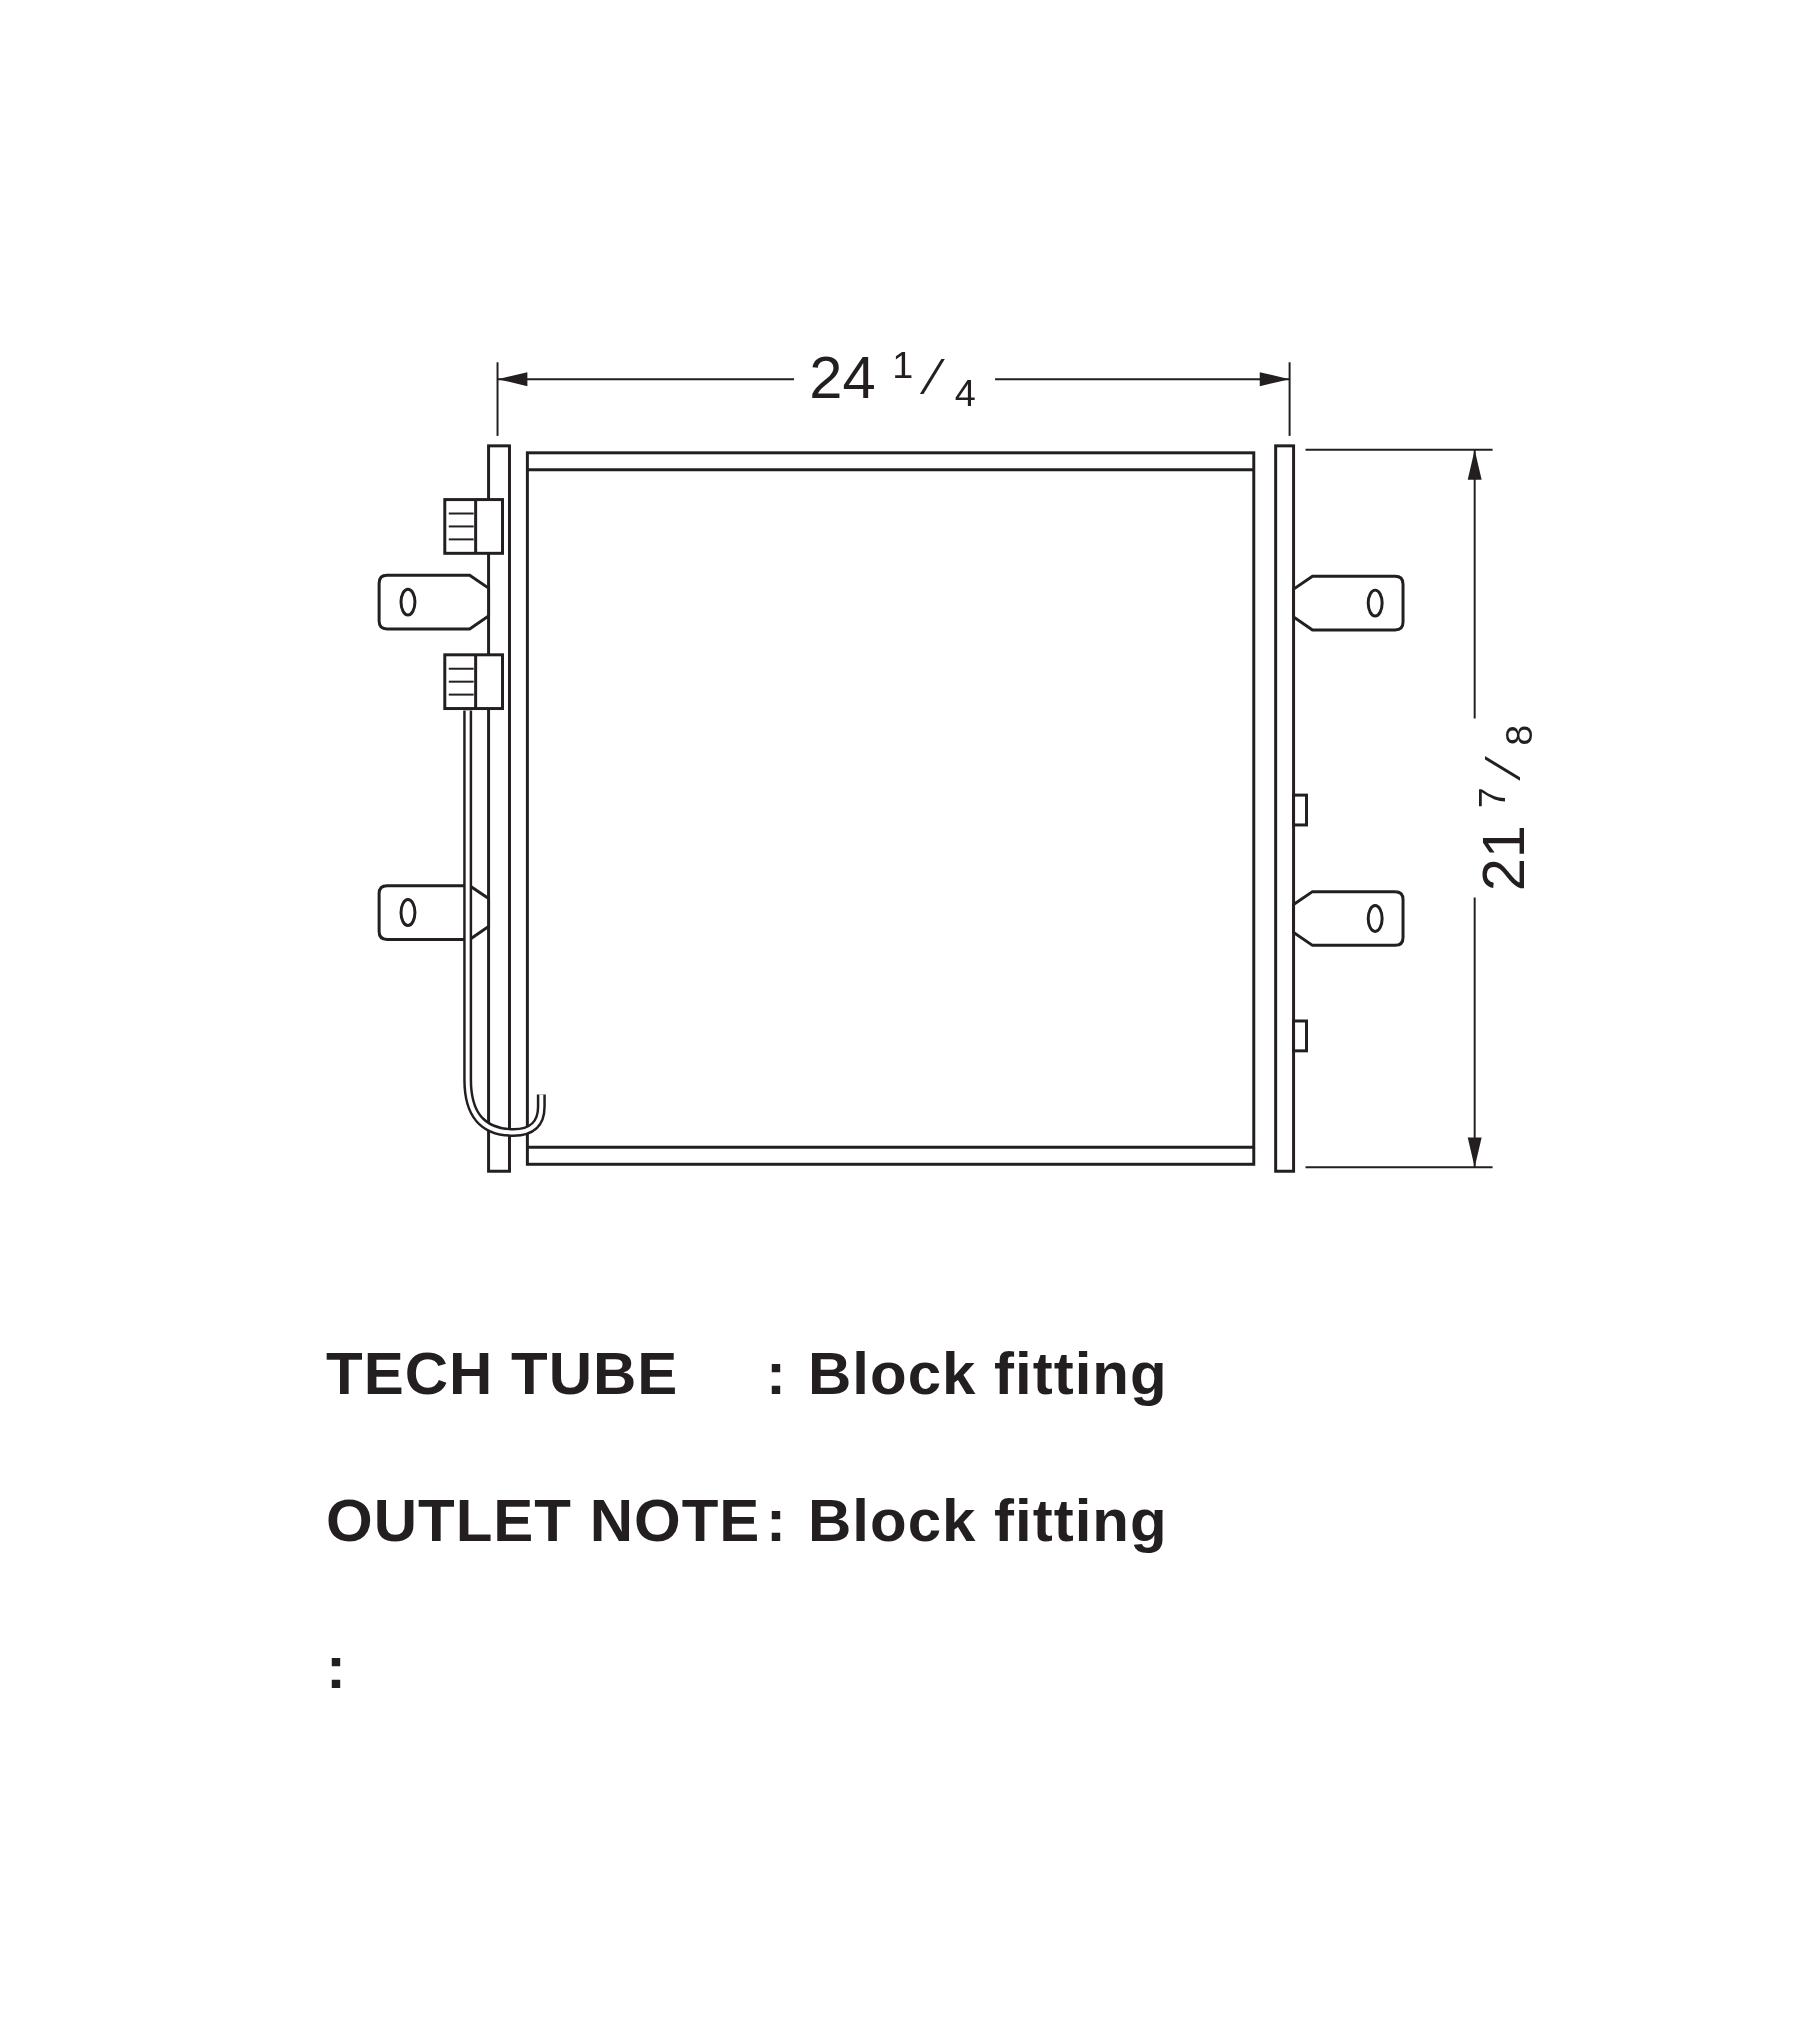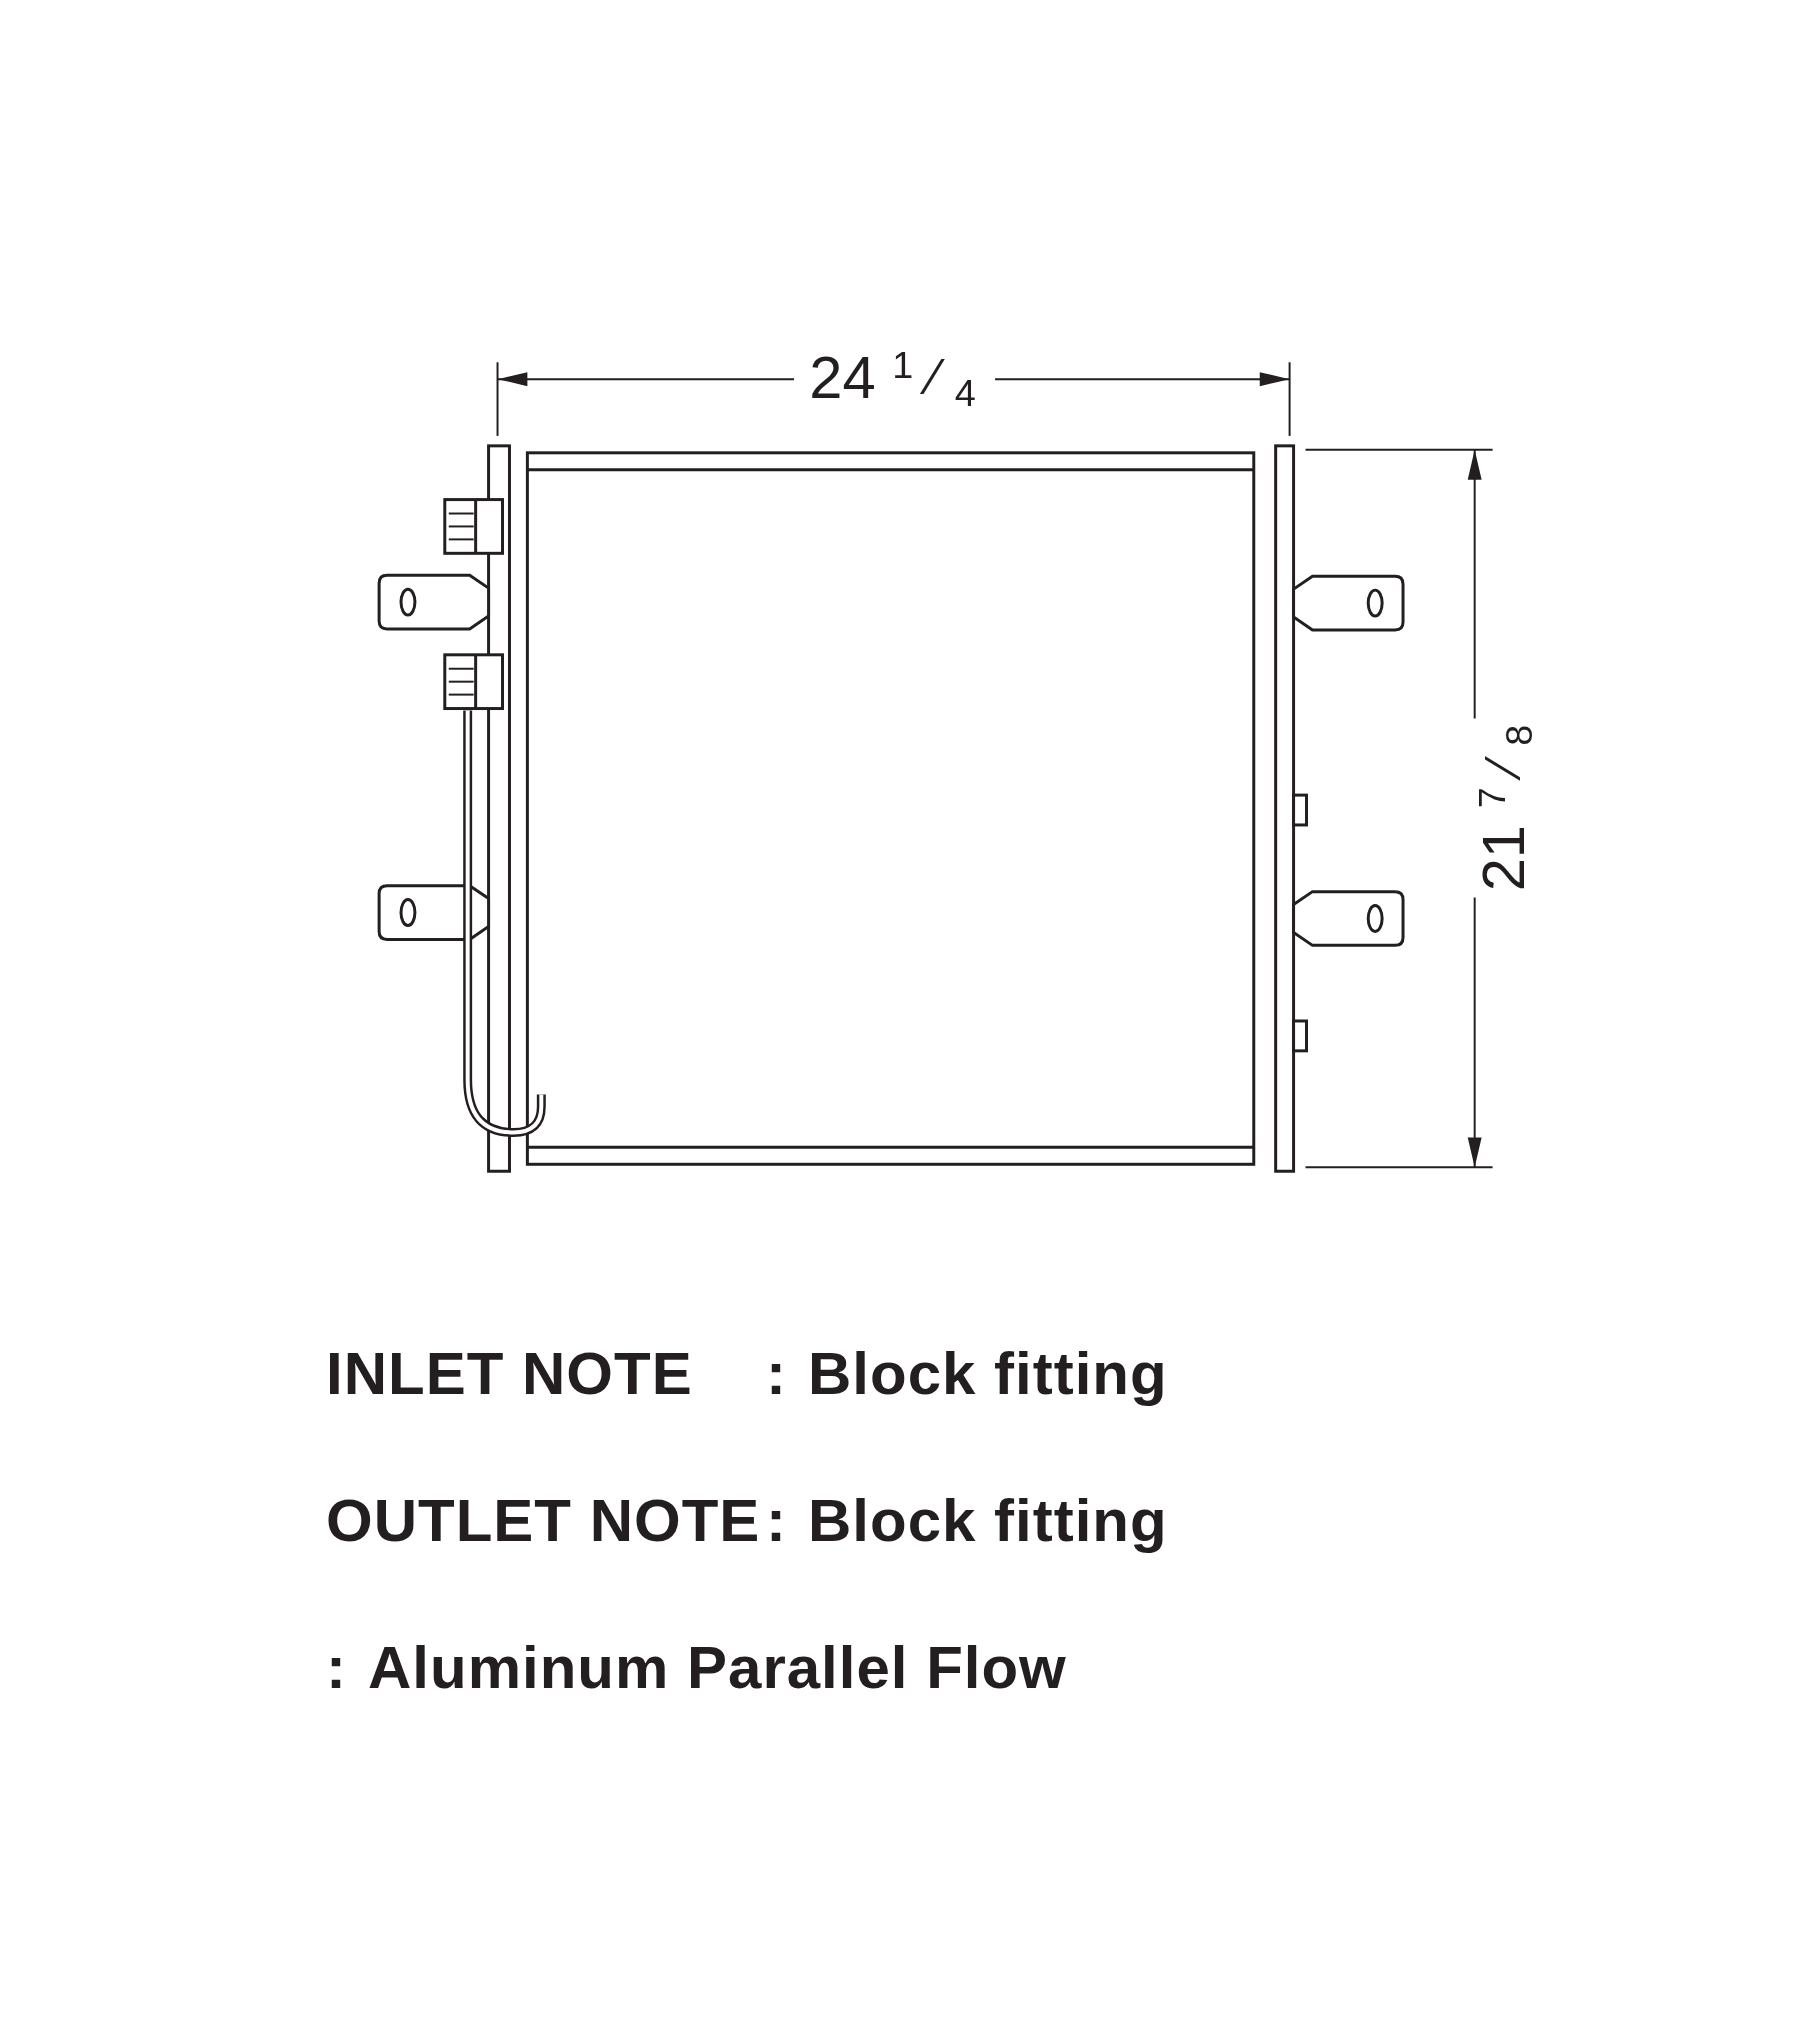--- a/index.html
+++ b/index.html
@@ -121,29 +121,28 @@
     <text class="dim-text" x="1532" y="812" text-anchor="middle" font-size="60" transform="rotate(-90 1532 812)">
       <tspan>21</tspan>
       <tspan font-size="38" dy="-20">7</tspan>
       <tspan font-size="50" dy="16">⁄</tspan>
       <tspan font-size="38" dy="12">8</tspan>
     </text>
   </svg>
 
   <div class="specs">
     <div class="spec-row">
-      <span class="spec-label">INLET NOTE</span>
+      <span class="spec-label">TECH TUBE</span>
       <span class="spec-colon">:</span>
       <span class="spec-value">Block fitting</span>
     </div>
     <div class="spec-row">
       <span class="spec-label">OUTLET NOTE</span>
       <span class="spec-colon">:</span>
       <span class="spec-value">Block fitting</span>
     </div>
     <div class="spec-row">
       <span class="spec-colon">:</span>
-      <span class="spec-value">Aluminum Parallel Flow</span>
     </div>
   </div>
 
 </div>
 
 
 </body></html>

